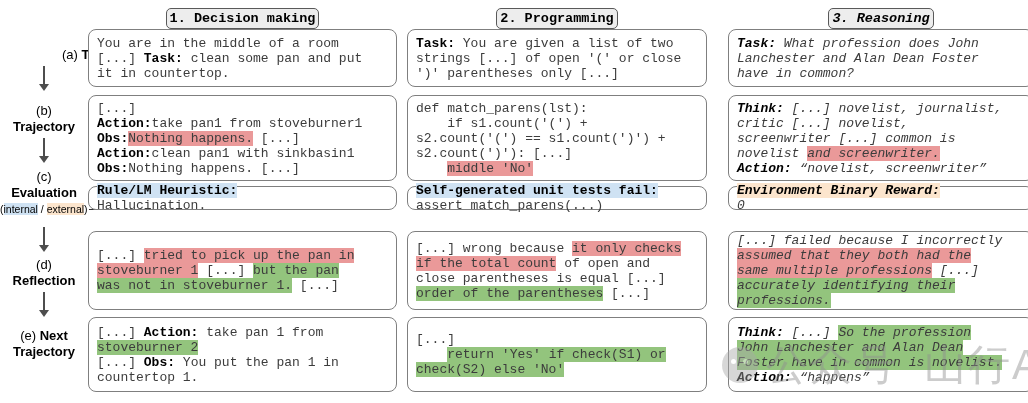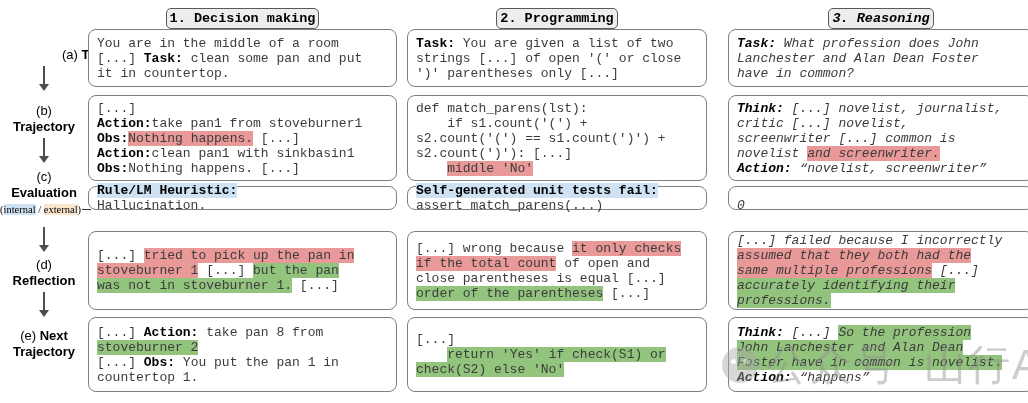--- a/index.html
+++ b/index.html
@@ -35,21 +35,21 @@
 
   
   .label{position:absolute;left:0;width:88px;text-align:center;
          font-family:"Liberation Sans",sans-serif;font-size:13px;line-height:16px;
          color:#000;white-space:pre;}
   .l-task{top:47px;padding-left:42px;}
   .l-traj{top:103px;}
   .l-eval{top:169px;}
   .l-refl{top:257px;}
   .l-next{top:328px;}
-  .label-sub{position:absolute;left:0;top:203px;font-family:Liberation Serif, serif;
+  .label-sub{position:absolute;left:0;top:203px;font-family:Liberation Sans, sans-serif;
              font-size:10.5px;line-height:13px;white-space:nowrap;color:#000;}
   .label-sub::after{content:"";display:inline-block;width:9px;height:1.5px;
                     background:#333;vertical-align:3px;margin-left:1px;}
 
   .arrow{position:absolute;left:37px;width:14px;}
   .a1{top:66px;}.a2{top:138px;}.a3{top:227px;}.a4{top:292px;}
   .shaft{width:2px;height:18px;background:var(--arrow,#4d4d4d);margin:0 auto;}
   .head{width:0;height:0;border-left:5px solid transparent;border-right:5px solid transparent;
         border-top:7px solid var(--arrow,#4d4d4d);margin:0 auto;}
 
@@ -114,21 +114,21 @@
   <div class="box c1 r-eval">
       <div class="content"><span class="seg-b hl-blue">Rule/LM Heuristic:</span><span>
 Hallucination.</span></div>
     </div>
   <div class="box c1 r-refl">
       <div class="content"><span>[...] </span><span class="hl-red">tried to pick up the pan in
 stoveburner 1</span><span> [...] </span><span class="hl-green">but the pan
 was not in stoveburner 1.</span><span> [...]</span></div>
     </div>
   <div class="box c1 r-next">
-      <div class="content"><span>[...] </span><span class="seg-b">Action:</span><span> take pan 8 from
+      <div class="content"><span>[...] </span><span class="seg-b">Action:</span><span> take pan 1 from
 </span><span class="hl-green">stoveburner 2</span><span>
 [...] </span><span class="seg-b">Obs:</span><span> You put the pan 1 in
 countertop 1.</span></div>
     </div>
 
   <div class="tabrow c2"><span class="tab">2. Programming</span></div>
   <div class="box c2 r-task">
       <div class="content"><span class="seg-b">Task:</span><span> You are given a list of two
 strings [...] of open '(' or close
 ')' parentheses only [...]</span></div>
@@ -163,21 +163,21 @@
 have in common?</span></div>
     </div>
   <div class="box c3 r-traj">
       <div class="content"><span class="seg-b">Think:</span><span> [...] novelist, journalist,
 critic [...] novelist,
 screenwriter [...] common is
 novelist </span><span class="hl-red">and screenwriter.</span><span>
 </span><span class="seg-b">Action:</span><span> “novelist, screenwriter”</span></div>
     </div>
   <div class="box c3 r-eval">
-      <div class="content"><span>
+      <div class="content"><span class="seg-b hl-yellow">Environment Binary Reward:</span><span>
 0</span></div>
     </div>
   <div class="box c3 r-refl">
       <div class="content"><span>[...] failed because I incorrectly
 </span><span class="hl-red">assumed that they both had the
 same multiple professions</span><span> [...]
 </span><span class="hl-green">accurately identifying their
 professions.</span></div>
     </div>
   <div class="box c3 r-next">

